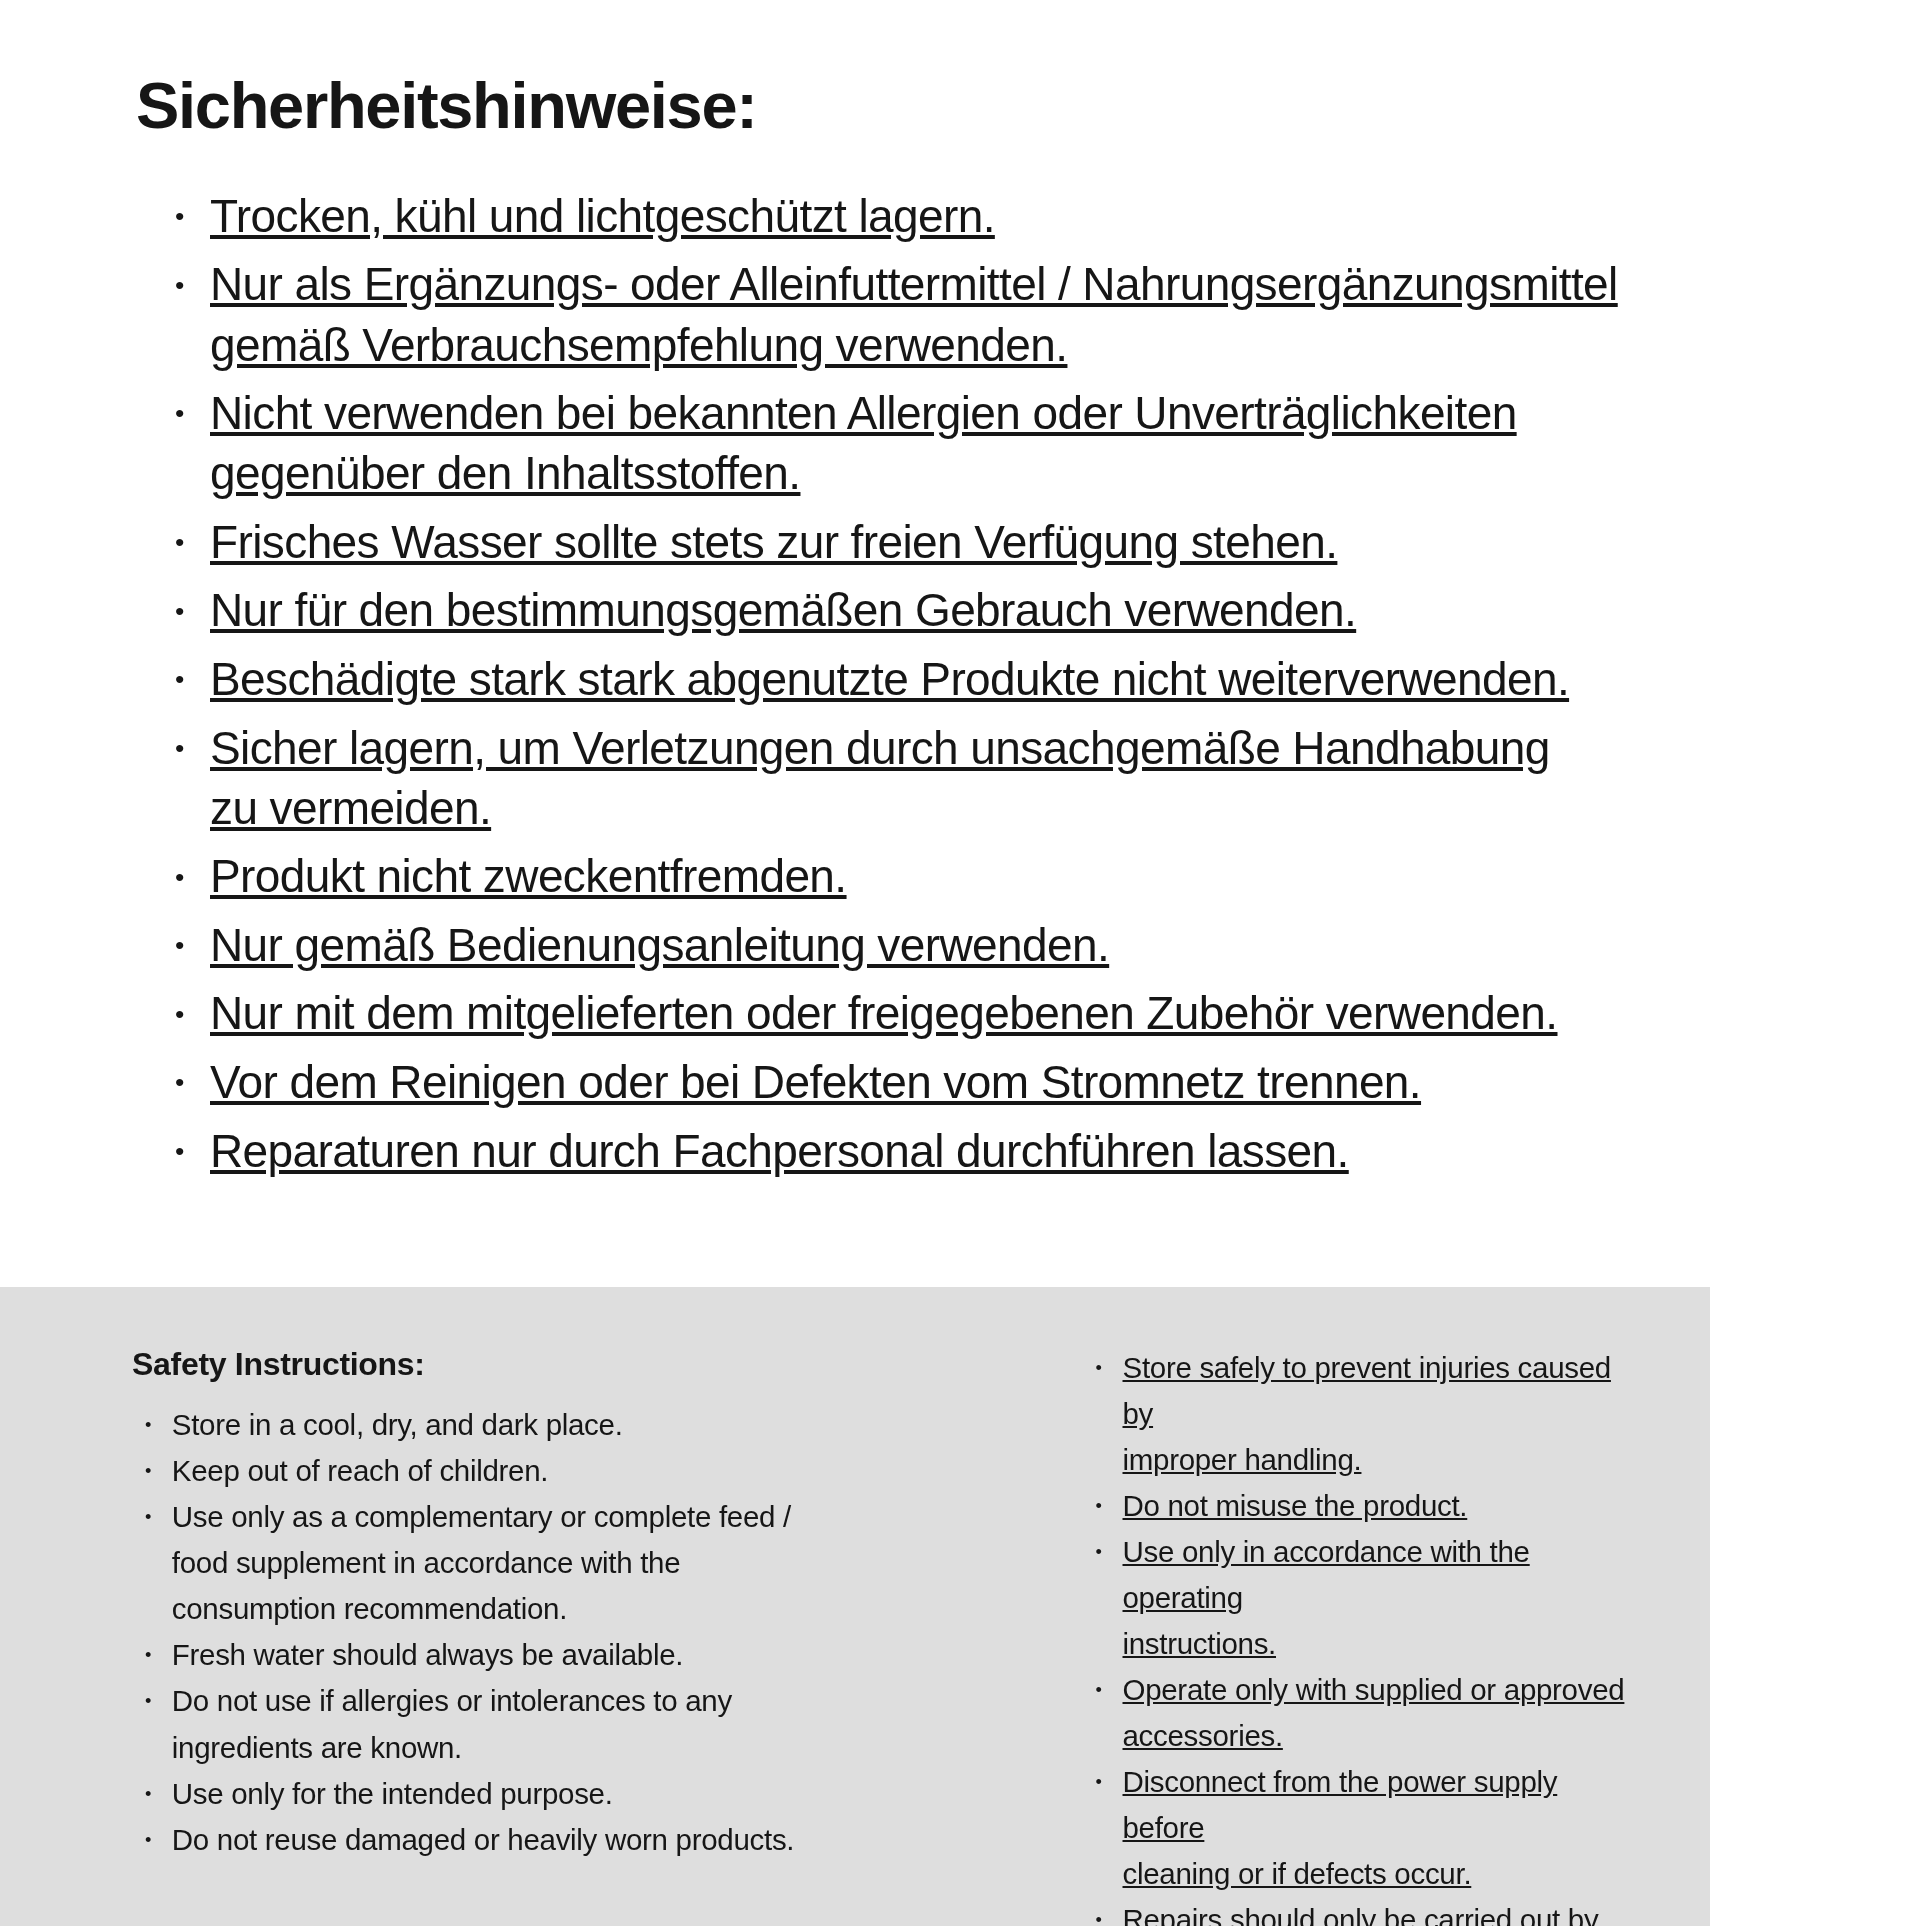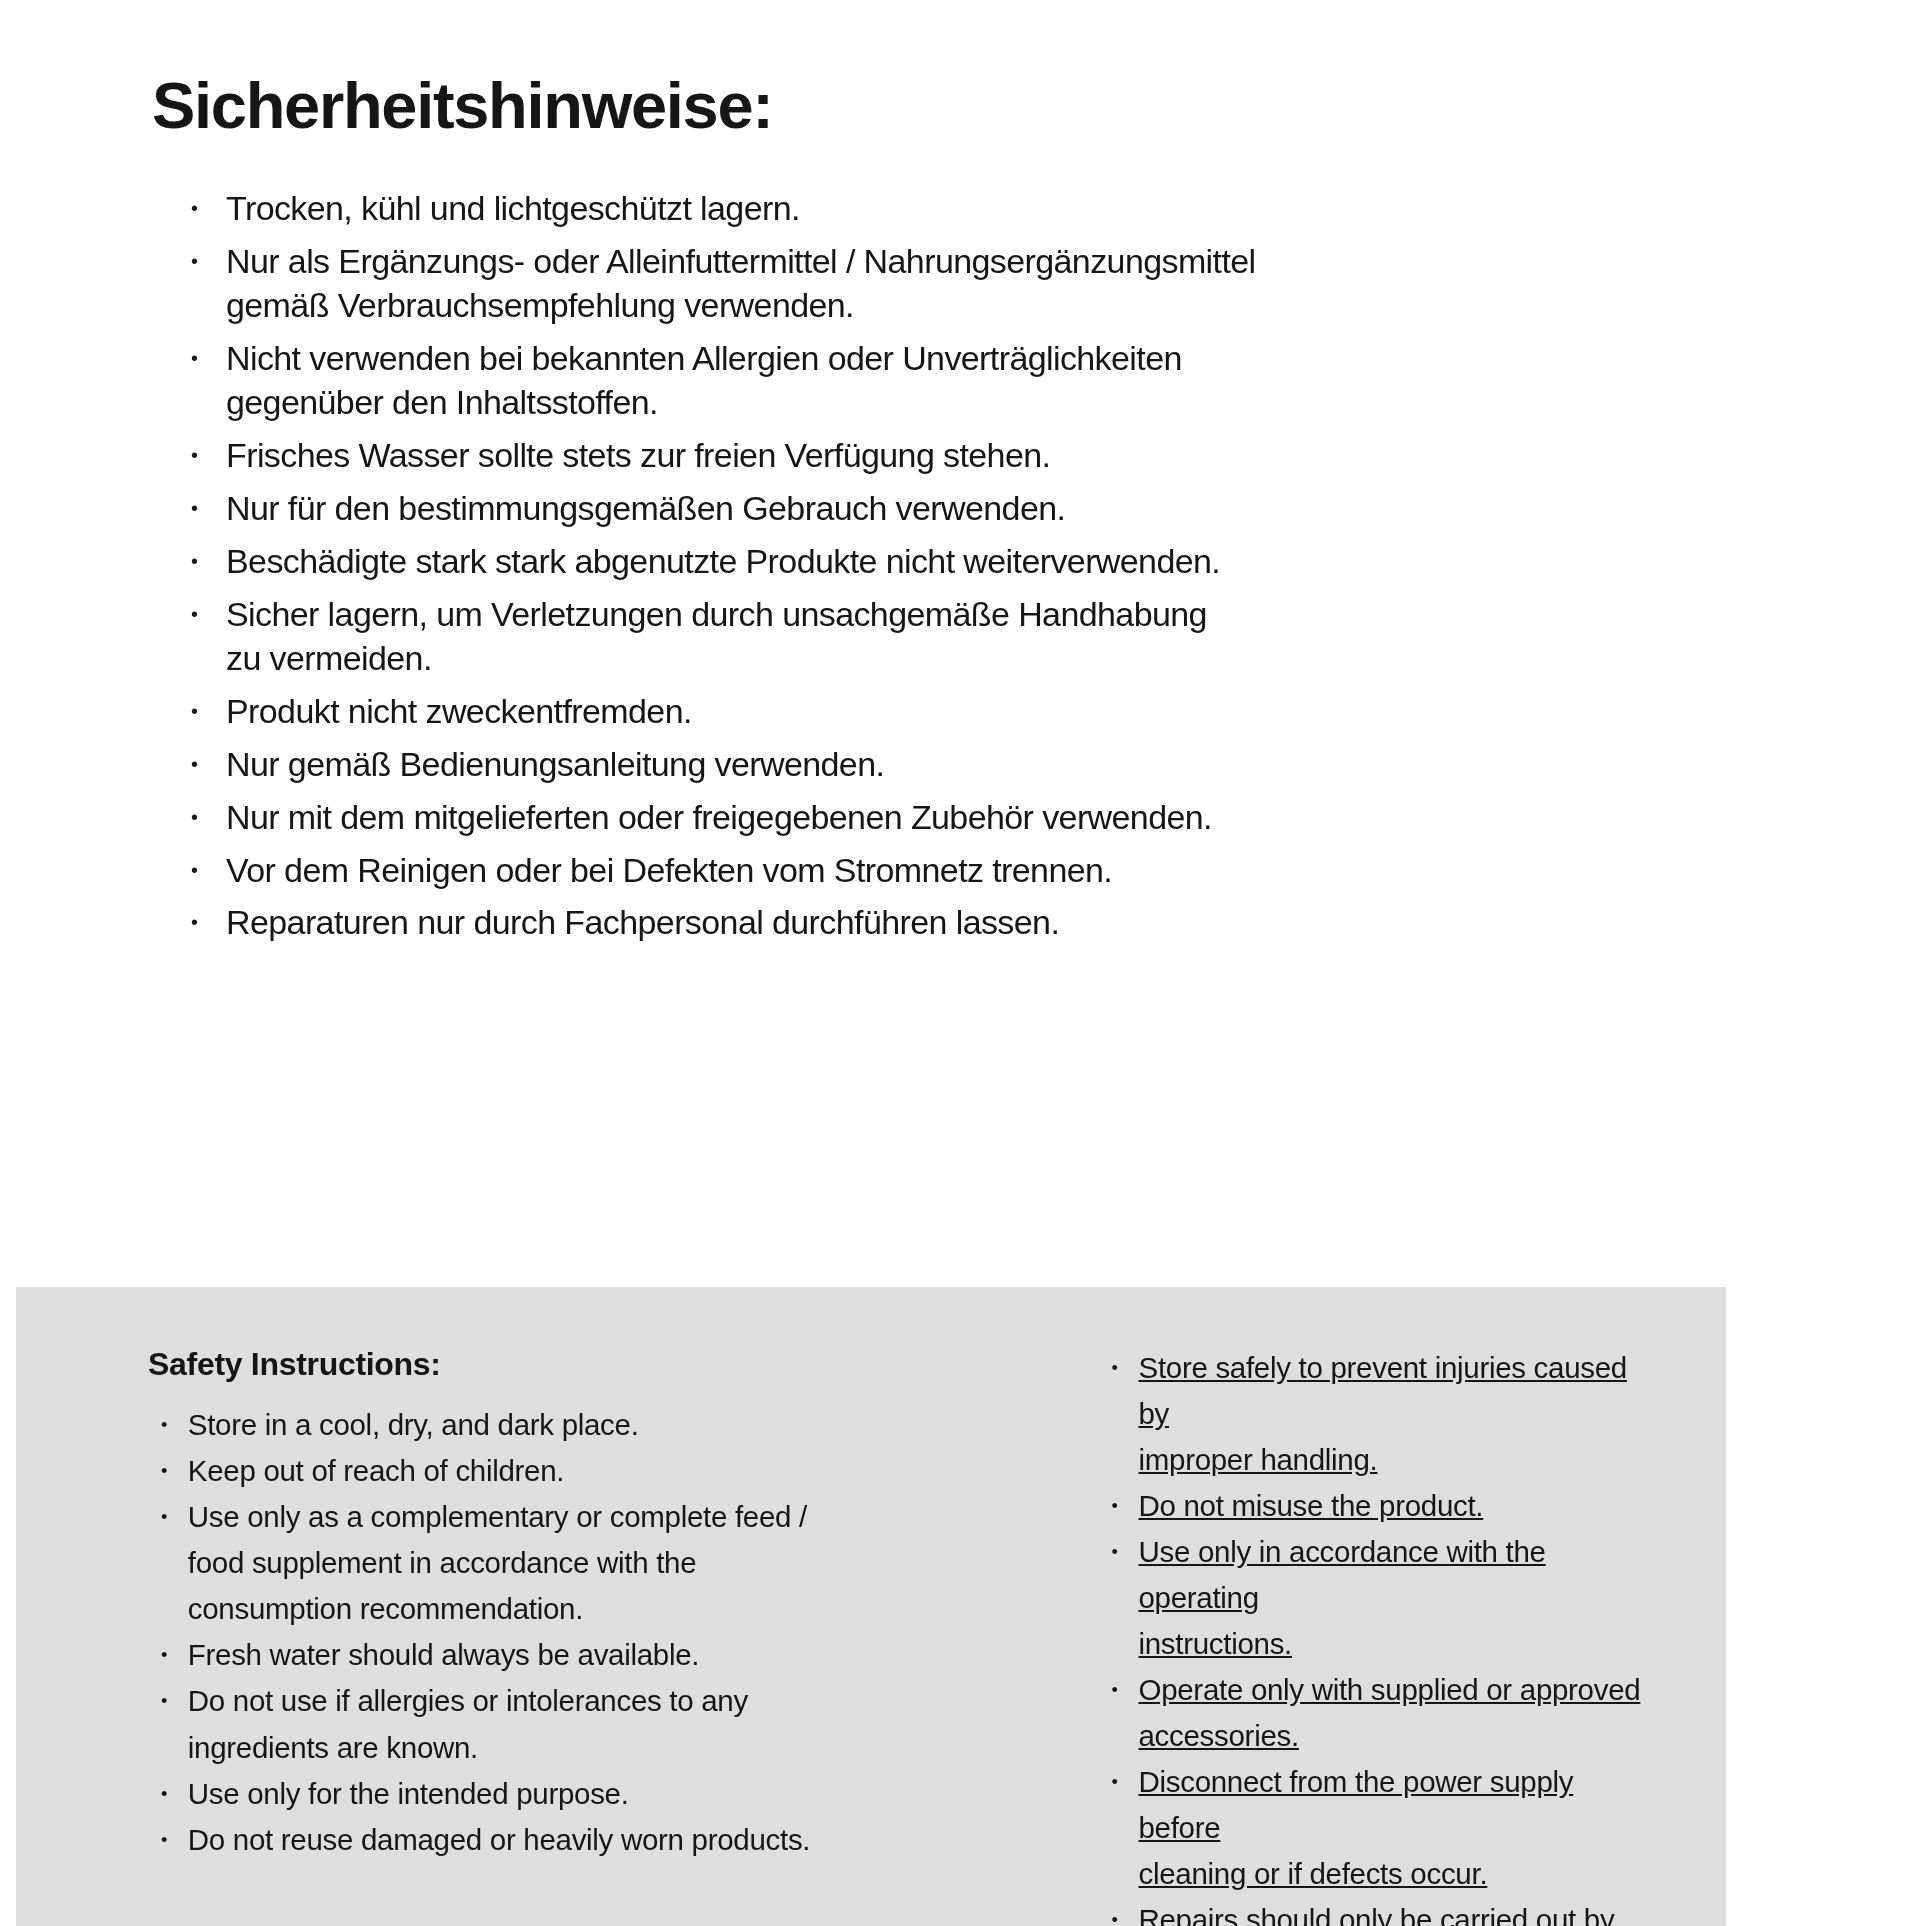--- a/index.html
+++ b/index.html
@@ -7,21 +7,20 @@
     width: 1926px; height: 1926px;
     background: #ffffff;
     font-family: "Liberation Sans", sans-serif;
     color: var(--text-color, #161616);
   }
   #canvas {
     position: relative;
     width: 1710px; height: 1926px;
     background: var(--bg-color, #ffffff);
     overflow: hidden;
-    margin-left: 16px;
   }
 
   
   .de-section {
     position: absolute;
     left: 0; top: 0; right: 0;
     height: 1287px;
     box-sizing: border-box;
     padding: 69px 71px 0 136px;
   }
@@ -29,22 +28,23 @@
     margin: 0;
     font-size: 65px;
     font-weight: 700;
     letter-spacing: -1.3px;
     line-height: 1.15;
   }
   .de-list {
     list-style: none;
     margin: 42px 0 0 0;
     padding: 0 0 0 39px;
-    font-size: 34px;
+    font-size: 46px;
     letter-spacing: -0.6px;
+    text-decoration: underline;
   }
   .de-list li {
     position: relative;
     padding-left: 35px;
     line-height: 1.31;
     margin-bottom: 8.3px;
     white-space: pre-line;
   }
   .de-list li::before {
     content: "\2022";

